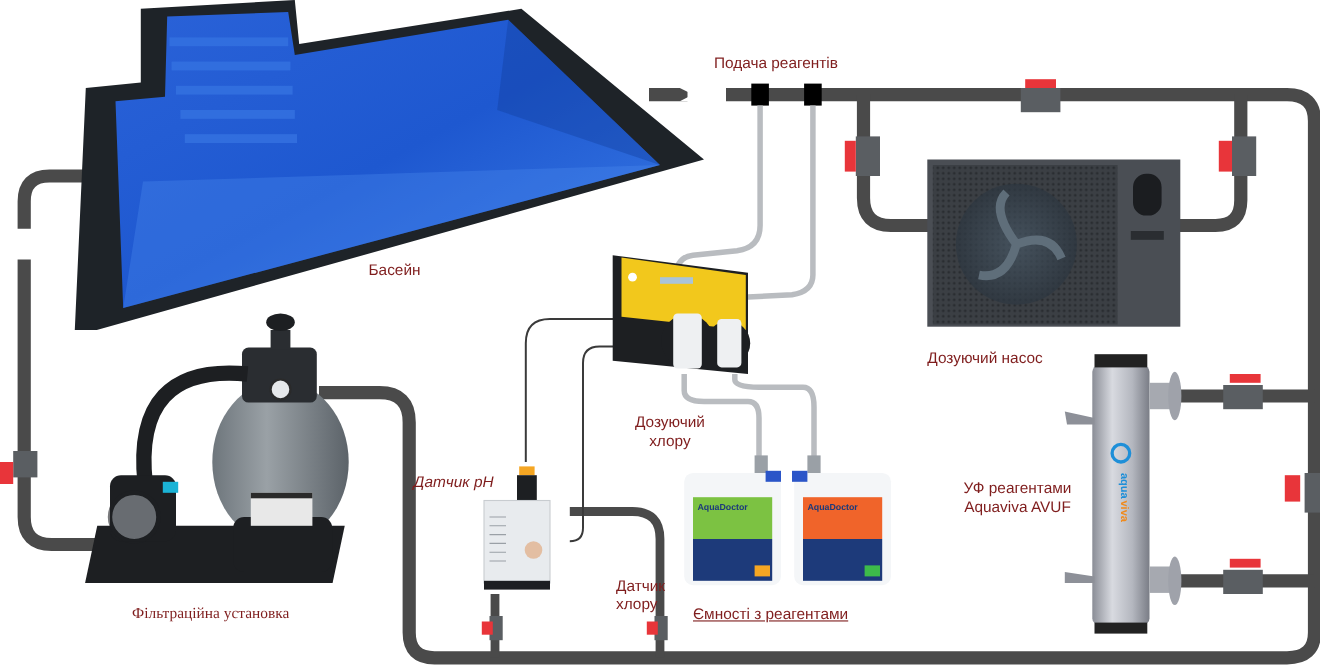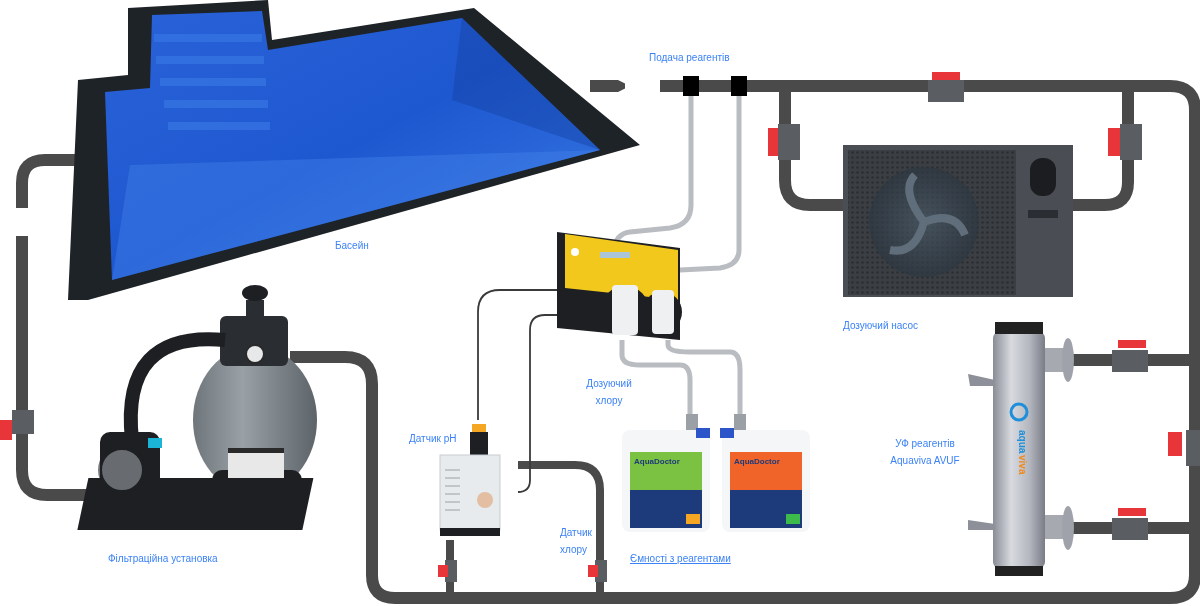--- a/index.html
+++ b/index.html
@@ -1,20 +1,20 @@
 <!DOCTYPE html>
 <html><head>
 <meta charset="utf-8">
 <style>
   html, body { margin: 0; padding: 0; background: #ffffff; }
   body { width: 1200px; height: 606px; position: relative; overflow: hidden;
          font-family: "Liberation Sans", sans-serif; }
   #diagram { position: absolute; left: 0; top: 0; }
-  .label { position: absolute; font-family: "Liberation Sans", sans-serif; font-size: 10px;
-           color: #3b82f6; line-height: 17px; text-align: center; white-space: nowrap; }
+  .label { position: absolute; font-family: "Liberation Sans", sans-serif; font-size: 14px;
+           color: #7f1d1d; line-height: 17px; text-align: center; white-space: nowrap; }
   .label.left { text-align: left; }
 </style>
 </head>
 <body>
 
 <svg id="diagram" width="1200" height="606" viewBox="0 0 1200 606">
   <defs>
     <linearGradient id="waterGrad" x1="0" y1="0" x2="1" y2="1">
       <stop offset="0" stop-color="#2a62d8"></stop>
       <stop offset="0.5" stop-color="#1e58d0"></stop>
@@ -225,23 +225,23 @@
   </g>
 </svg>
 
 <div class="label" style="left:649px; top:49px;">Подача реагентів</div>
 <div class="label" style="left:335px; top:237px;">Басейн</div>
 <div class="label" style="left:843px; top:317px;">Дозуючий насос</div>
 <div class="label" style="left:569px; top:375px; width:80px;text-align:center;">
   <div>Дозуючий</div>
   <div>хлору</div>
 </div>
-<div class="label left" style="left:409px; top:430px;">Датчик pH</div>
+<div class="label left" style="left:376px; top:430px;font-style:italic;">Датчик pH</div>
 <div class="label" style="left:866px; top:435px; width:118px;">
-  <div>УФ реагентів</div>
+  <div>УФ реагентами</div>
   <div>Aquaviva AVUF</div>
 </div>
 <div class="label left" style="left:544px; top:524px;margin-left:16px;">
   <div>Датчик</div>
   <div>хлору</div>
 </div>
-<div class="label" style="left:108px; top:550px;">Фільтраційна установка</div>
+<div class="label" style="left:120px; top:550px;font-family:Liberation Serif, serif;">Фільтраційна установка</div>
 <div class="label" style="left:630px; top:550px;text-decoration:underline;">Ємності з реагентами</div>
 
 </body></html>

